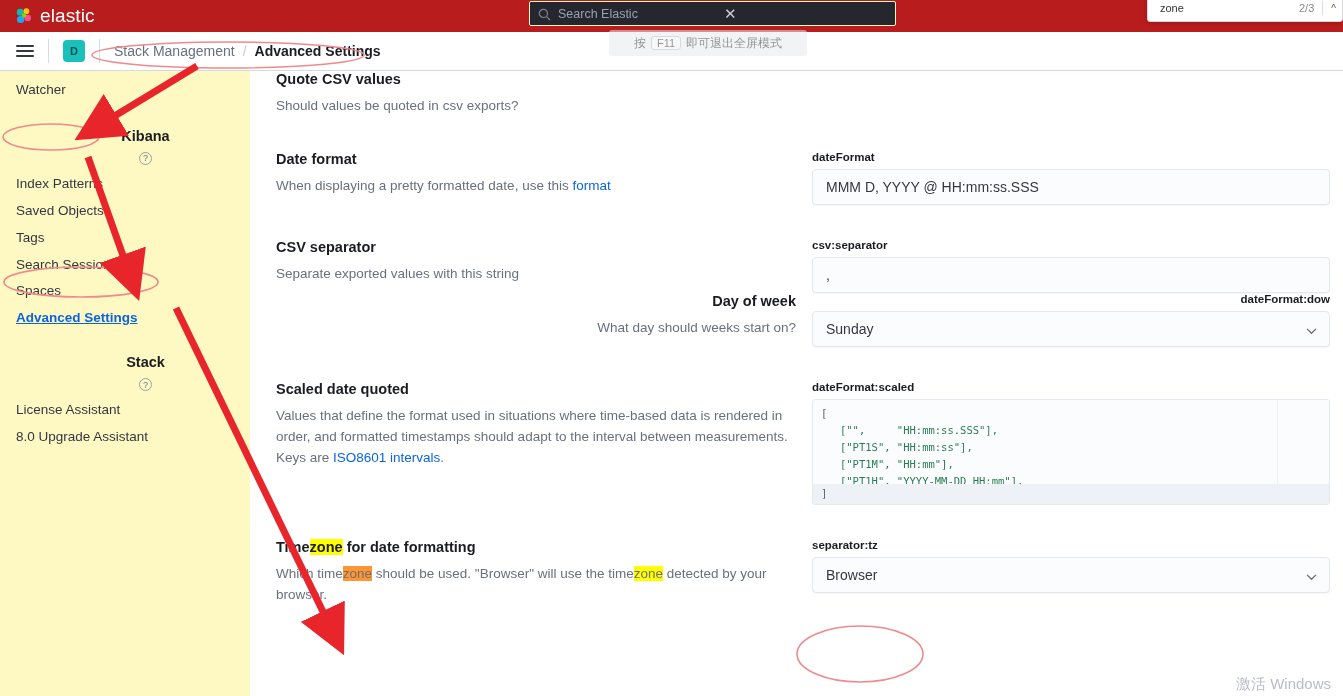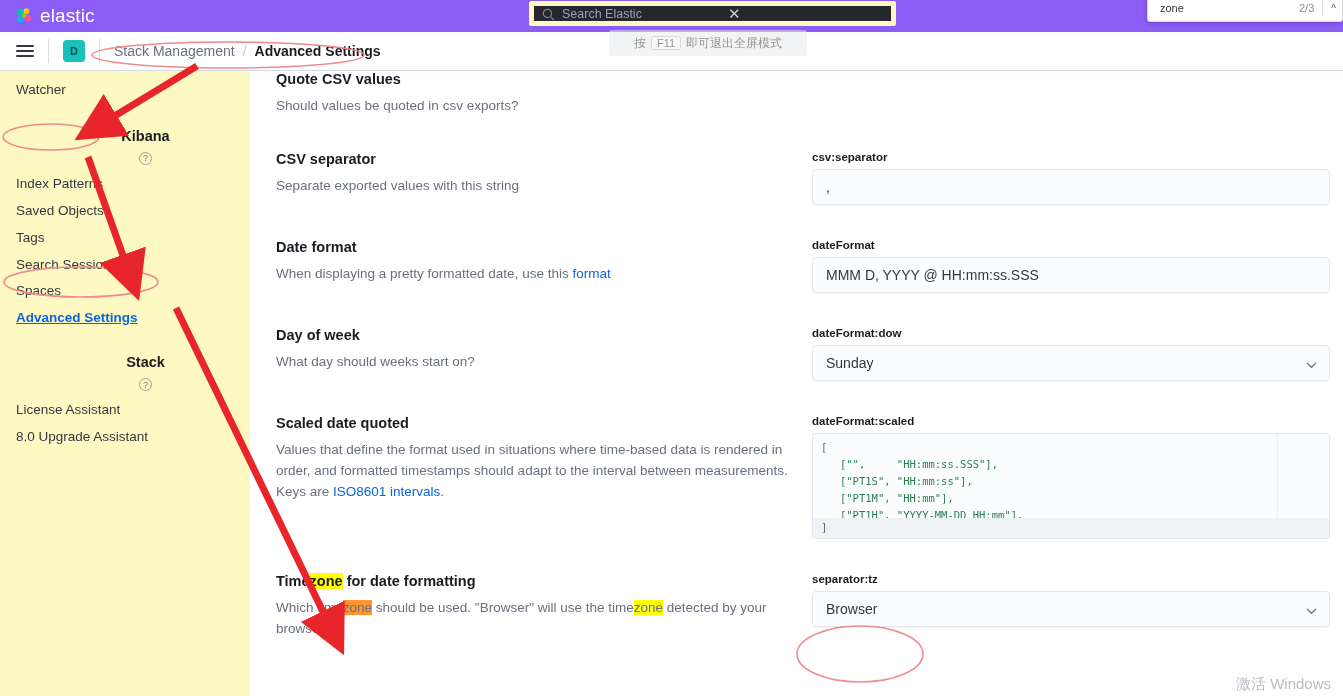--- a/index.html
+++ b/index.html
@@ -8,32 +8,32 @@
     width:1343px; height:696px;
     font-family:"Liberation Sans", sans-serif;
     background:#ffffff;
     overflow:hidden;
     position:relative;
   }
 
   
   .top-header{
     position:absolute; top:0; left:0; width:1343px; height:32px;
-    background:#8b5cf6;
+    background:#b91c1c;
     display:flex; align-items:center;
   }
   .brand{ display:flex; align-items:center; gap:7px; margin-left:14px; }
   .brand-logo{ width:19px; height:19px; position:relative; }
   .brand-name{ color:#ffffff; font-size:19px; letter-spacing:.1px; }
 
   .global-search{
     position:absolute; left:529px; top:1px;
     width:367px; height:25px;
     background:#25262e;
-    border:5px solid #fef9c3;
+    border:1px solid #fef9c3;
     border-radius:2px;
     display:flex; align-items:center; padding:0 8px;
   }
   .gs-icon{ width:13px;height:13px;flex:0 0 auto; opacity:.75;}
   .gs-text{ color:#98a2b3; font-size:12.5px; margin-left:7px; }
   .gs-close{ color:#c9cdd4; font-size:15px; margin-left:86px; line-height:1; }
 
   
   .find-bar{
     position:absolute; right:0; top:-6px;
@@ -304,41 +304,41 @@
 
   <div class="setting-row" style="">
     <div class="s-left">
       <div class="s-title">Quote CSV values</div>
       <div class="s-desc">Should values be quoted in csv exports?</div>
     </div>
   </div>
 
   <div class="setting-row" style="margin-top:34px;">
     <div class="s-left">
+      <div class="s-title">Date format</div>
+      <div class="s-desc"><span>When displaying a pretty formatted date, use this </span><a class="s-link">format</a></div>
+    </div>
+    <div class="s-right">
+      <div class="s-key">dateFormat</div>
+      <div class="txt-field">MMM D, YYYY @ HH:mm:ss.SSS</div>
+    </div>
+  </div>
+
+  <div class="setting-row" style="margin-top:34px;">
+    <div class="s-left">
       <div class="s-title">CSV separator</div>
       <div class="s-desc">Separate exported values with this string</div>
     </div>
     <div class="s-right">
       <div class="s-key">csv:separator</div>
       <div class="txt-field">,</div>
     </div>
   </div>
 
-  <div class="setting-row" style="margin-top:34px;">
-    <div class="s-left">
-      <div class="s-title">Date format</div>
-      <div class="s-desc"><span>When displaying a pretty formatted date, use this </span><a class="s-link">format</a></div>
-    </div>
-    <div class="s-right">
-      <div class="s-key">dateFormat</div>
-      <div class="txt-field">MMM D, YYYY @ HH:mm:ss.SSS</div>
-    </div>
-  </div>
-
-  <div class="setting-row" style="margin-top:34px;">
+  <div class="setting-row" style="text-align:right;">
     <div class="s-left">
       <div class="s-title">Day of week</div>
       <div class="s-desc">What day should weeks start on?</div>
     </div>
     <div class="s-right">
       <div class="s-key">dateFormat:dow</div>
       <div class="sel-field">
         <span>Sunday</span>
         <span class="chev">
           <svg width="11" height="11" viewBox="0 0 11 11">

